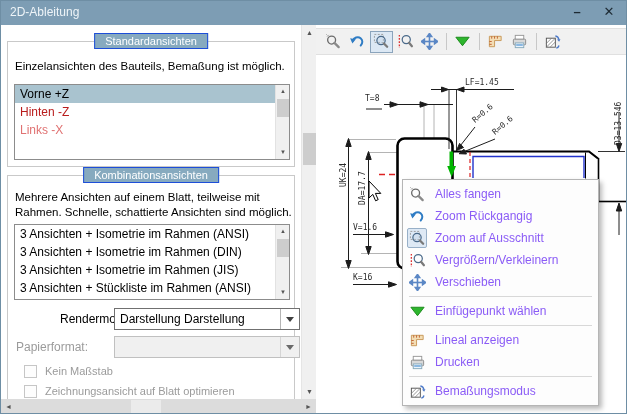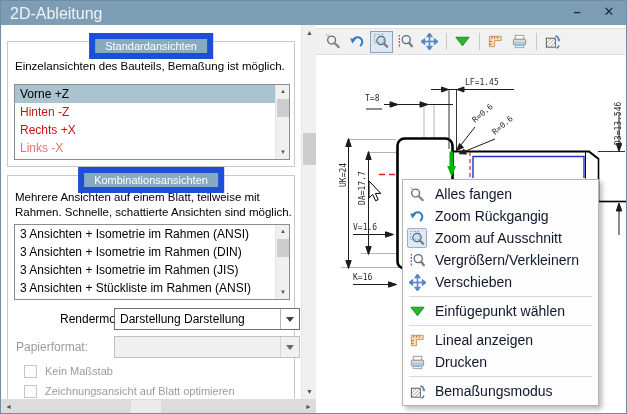--- a/index.html
+++ b/index.html
@@ -4,32 +4,32 @@
 <style>
   html,body{margin:0;padding:0;background:#e8e8e8;}
   *{box-sizing:border-box;}
   .window{
     position:relative;width:627px;height:414px;background:#fff;
     font-family:"Liberation Sans","DejaVu Sans",sans-serif;
     border:1px solid #6e8ea4;overflow:hidden;
   }
   
   .titlebar{position:absolute;left:0;top:0;width:627px;height:24px;background:#7d9db4;}
-  .titlebar .title{position:absolute;left:9px;top:4px;font-size:16px;color:#eef4f8;}
+  .titlebar .title{position:absolute;left:9px;top:4px;font-size:12px;color:#eef4f8;}
   .win-btn{position:absolute;top:0;width:30px;height:24px;text-align:center;line-height:22px;
     font-size:13px;color:#1d2a33;cursor:default;}
   .win-btn.min{right:36px;font-weight:bold;}
   .win-btn.close{right:4px;}
   
   .left-pane{position:absolute;left:0;top:24px;width:300px;height:374px;background:#fff;font-size:11.5px;color:#000;}
   .groupbox{position:absolute;border:1px solid #c9c9c9;background:#fff;}
   .group1{left:6px;top:16px;width:288px;height:126px;}
   .group2{left:6px;top:150px;width:288px;height:230px;border-bottom:none;}
   .group-badge{position:absolute;top:-9px;left:50%;transform:translateX(-50%);
-    background:#87aabf;border:6px solid #1d4ed8;color:#fff;font-size:11px;
+    background:#87aabf;border:1px solid #1d4ed8;color:#fff;font-size:11px;
     padding:1px 10px;white-space:nowrap;}
   .group-desc{position:absolute;left:7px;color:#000;line-height:15px;}
   .g1-desc{top:17px;width:276px;white-space:nowrap;}
   .g2-desc{top:14px;width:278px;}
   .listbox{position:absolute;border:1px solid #8c8c8c;background:#fff;overflow:hidden;}
   .list1{left:6px;top:42px;width:276px;height:76px;}
   .list2{left:6px;top:48px;width:276px;height:76px;}
   .list-items{position:absolute;left:0;top:0;right:14px;bottom:0;}
   .list-item{height:18px;line-height:18px;padding-left:5px;font-size:12px;white-space:nowrap;}
   .list-item.selected{background:#a9c3cf;}
@@ -70,21 +70,21 @@
   .tb-btn{width:23px;height:22px;display:flex;align-items:center;justify-content:center;border:1px solid transparent;margin-right:1px;}
   .tb-btn.pressed{background:#dce8f4;border:1px solid #8ba4bc;}
   .tb-sep{width:1px;height:17px;background:#c8c8c8;margin:0 4px;}
   .drawing{position:absolute;left:0;top:28px;width:312px;height:362px;}
   
   .context-menu{position:absolute;left:401px;top:178px;width:197px;background:#fdfdfd;
     border:1px solid #b5b5b5;box-shadow:3px 3px 5px rgba(0,0,0,0.28);padding:3px 0;z-index:20;}
   .menu-item{height:22px;display:flex;align-items:center;}
   .mi-icon{width:20px;height:20px;margin:0 8px 0 4px;display:flex;align-items:center;justify-content:center;border:1px solid transparent;}
   .mi-icon.pressed{background:#dee9f5;border:1px solid #98b0c8;border-radius:2px;}
-  .mi-label{font-size:14px;color:#0f172a;white-space:nowrap;}
+  .mi-label{font-size:12px;color:#8b5cf6;white-space:nowrap;}
   .menu-sep{height:1px;background:#d8d8d8;margin:3px 6px;}
   .dimtxt{font-family:"DejaVu Sans Mono",monospace;font-size:8px;fill:#2a2a2a;}
 </style>
 </head>
 <body>
 
 <div class="window">
 
   <div class="titlebar">
     <span class="title">2D-Ableitung</span>
@@ -94,21 +94,20 @@
 
   <div class="left-pane">
 
     <div class="groupbox group1">
       <span class="group-badge">Standardansichten</span>
       <div class="group-desc g1-desc">Einzelansichten des Bauteils, Bemaßung ist möglich.</div>
       <div class="listbox list1">
         <div class="list-items" id="std-list">
             <div class="list-item selected" style="color: rgb(0, 0, 0);">Vorne +Z</div>
             <div class="list-item" style="color: #b91c1c;">Hinten -Z</div>
-            <div class="list-item" style="color: rgb(204, 17, 17);">Rechts +X</div>
             <div class="list-item" style="color: rgb(224, 114, 114);">Links -X</div>
           </div>
         <div class="mini-scroll">
           <div class="arr up">▲</div>
           <div class="thumb"></div>
           <div class="arr down">▼</div>
         </div>
       </div>
     </div>
 

